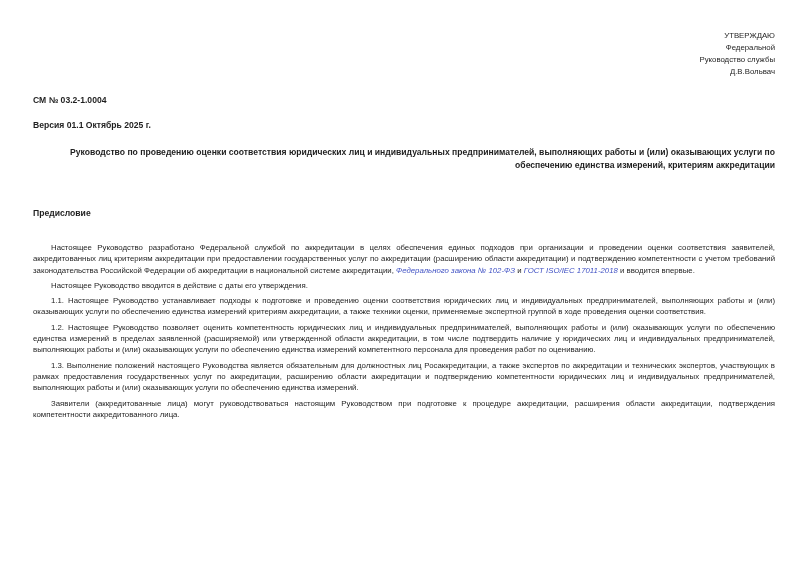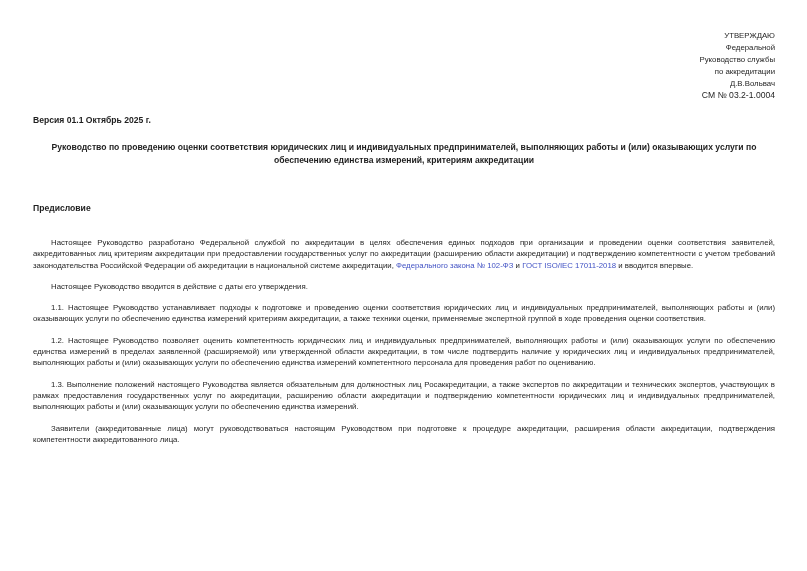--- a/index.html
+++ b/index.html
@@ -18,75 +18,76 @@
     box-sizing: border-box;
     padding: 30px 32px 0 33px;
   }
   .approval-block {
     text-align: right;
     font-size: 7.8px;
     line-height: 12px;
     color: #1f1f1f;
   }
   .doc-number {
-    text-align: right;
-    font-weight: normal;
+    text-align: left;
+    font-weight: bold;
     font-size: 8.6px;
+    margin-top: 17px;
   }
   .doc-version {
     text-align: left;
     font-weight: bold;
     font-size: 8.6px;
     margin-top: 15px;
   }
   .doc-title {
-    text-align: center;
+    text-align: right;
     font-weight: bold;
     font-size: 8.6px;
     line-height: 13px;
     margin-top: 16px;
   }
   .preface-heading {
     text-align: left;
     font-weight: bold;
     font-size: 8.6px;
     margin-top: 36px;
   }
   .para {
     font-size: 7.8px;
     line-height: 11.3px;
     text-align: justify;
     text-indent: 18px;
     margin: 0;
   }
-  .para + .para { margin-top: 10px; }
+  .para + .para { margin-top: 4px; }
   .preface-para-1 { margin-top: 24px; }
   .section-heading {
     font-weight: bold;
     font-size: 8.6px;
     margin-top: 36px;
     text-indent: 18px;
   }
   .section-body-start { margin-top: 28px; }
   a.doc-link {
     color: #4152c4;
     text-decoration: none;
     cursor: pointer;
+    font-style: italic;
   }
 </style>
 </head>
 <body>
 
 <div class="page">
 
   <div class="approval-block">
     <div>УТВЕРЖДАЮ</div>
     <div>Федеральной</div>
     <div>Руководство службы</div>
-    <div>по аккредитации</div>
     <div>Д.В.Вольвач</div>
   </div>
 
   <div class="doc-number">СМ № 03.2-1.0004</div>
 
   <div class="doc-version">Версия 01.1 Октябрь 2025 г.</div>
 
   <div class="doc-title">Руководство по проведению оценки соответствия юридических лиц и индивидуальных предпринимателей, выполняющих работы и (или) оказывающих услуги по обеспечению единства измерений, критериям аккредитации</div>
 
   <div class="preface-heading">Предисловие</div>

